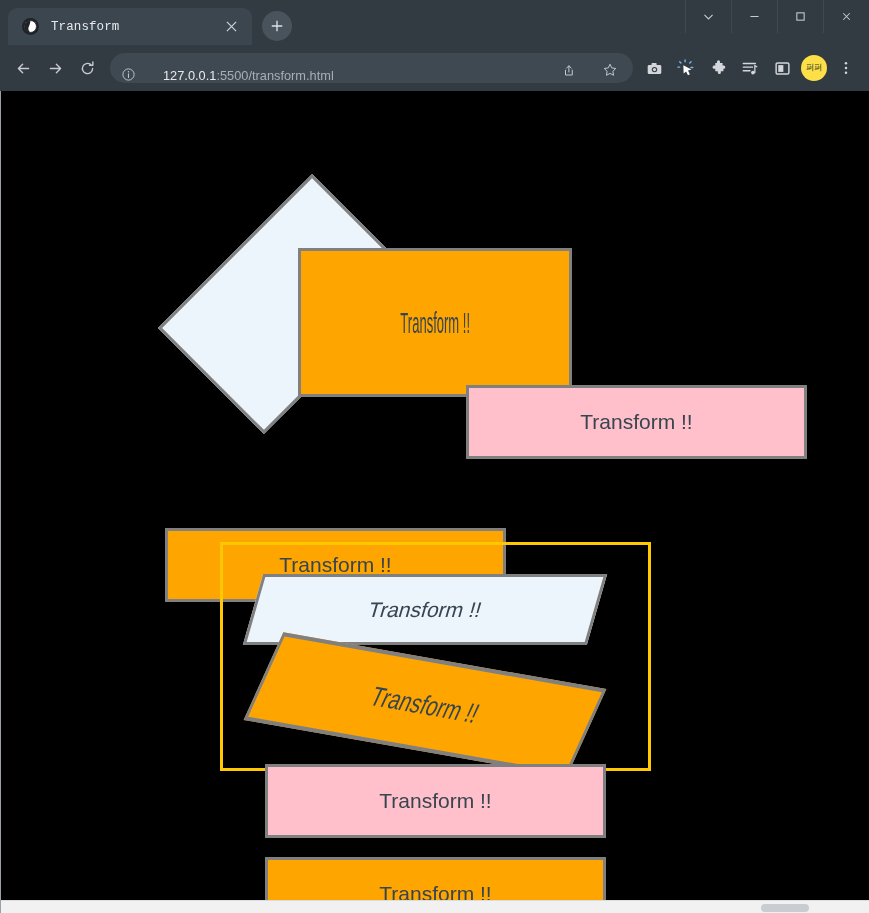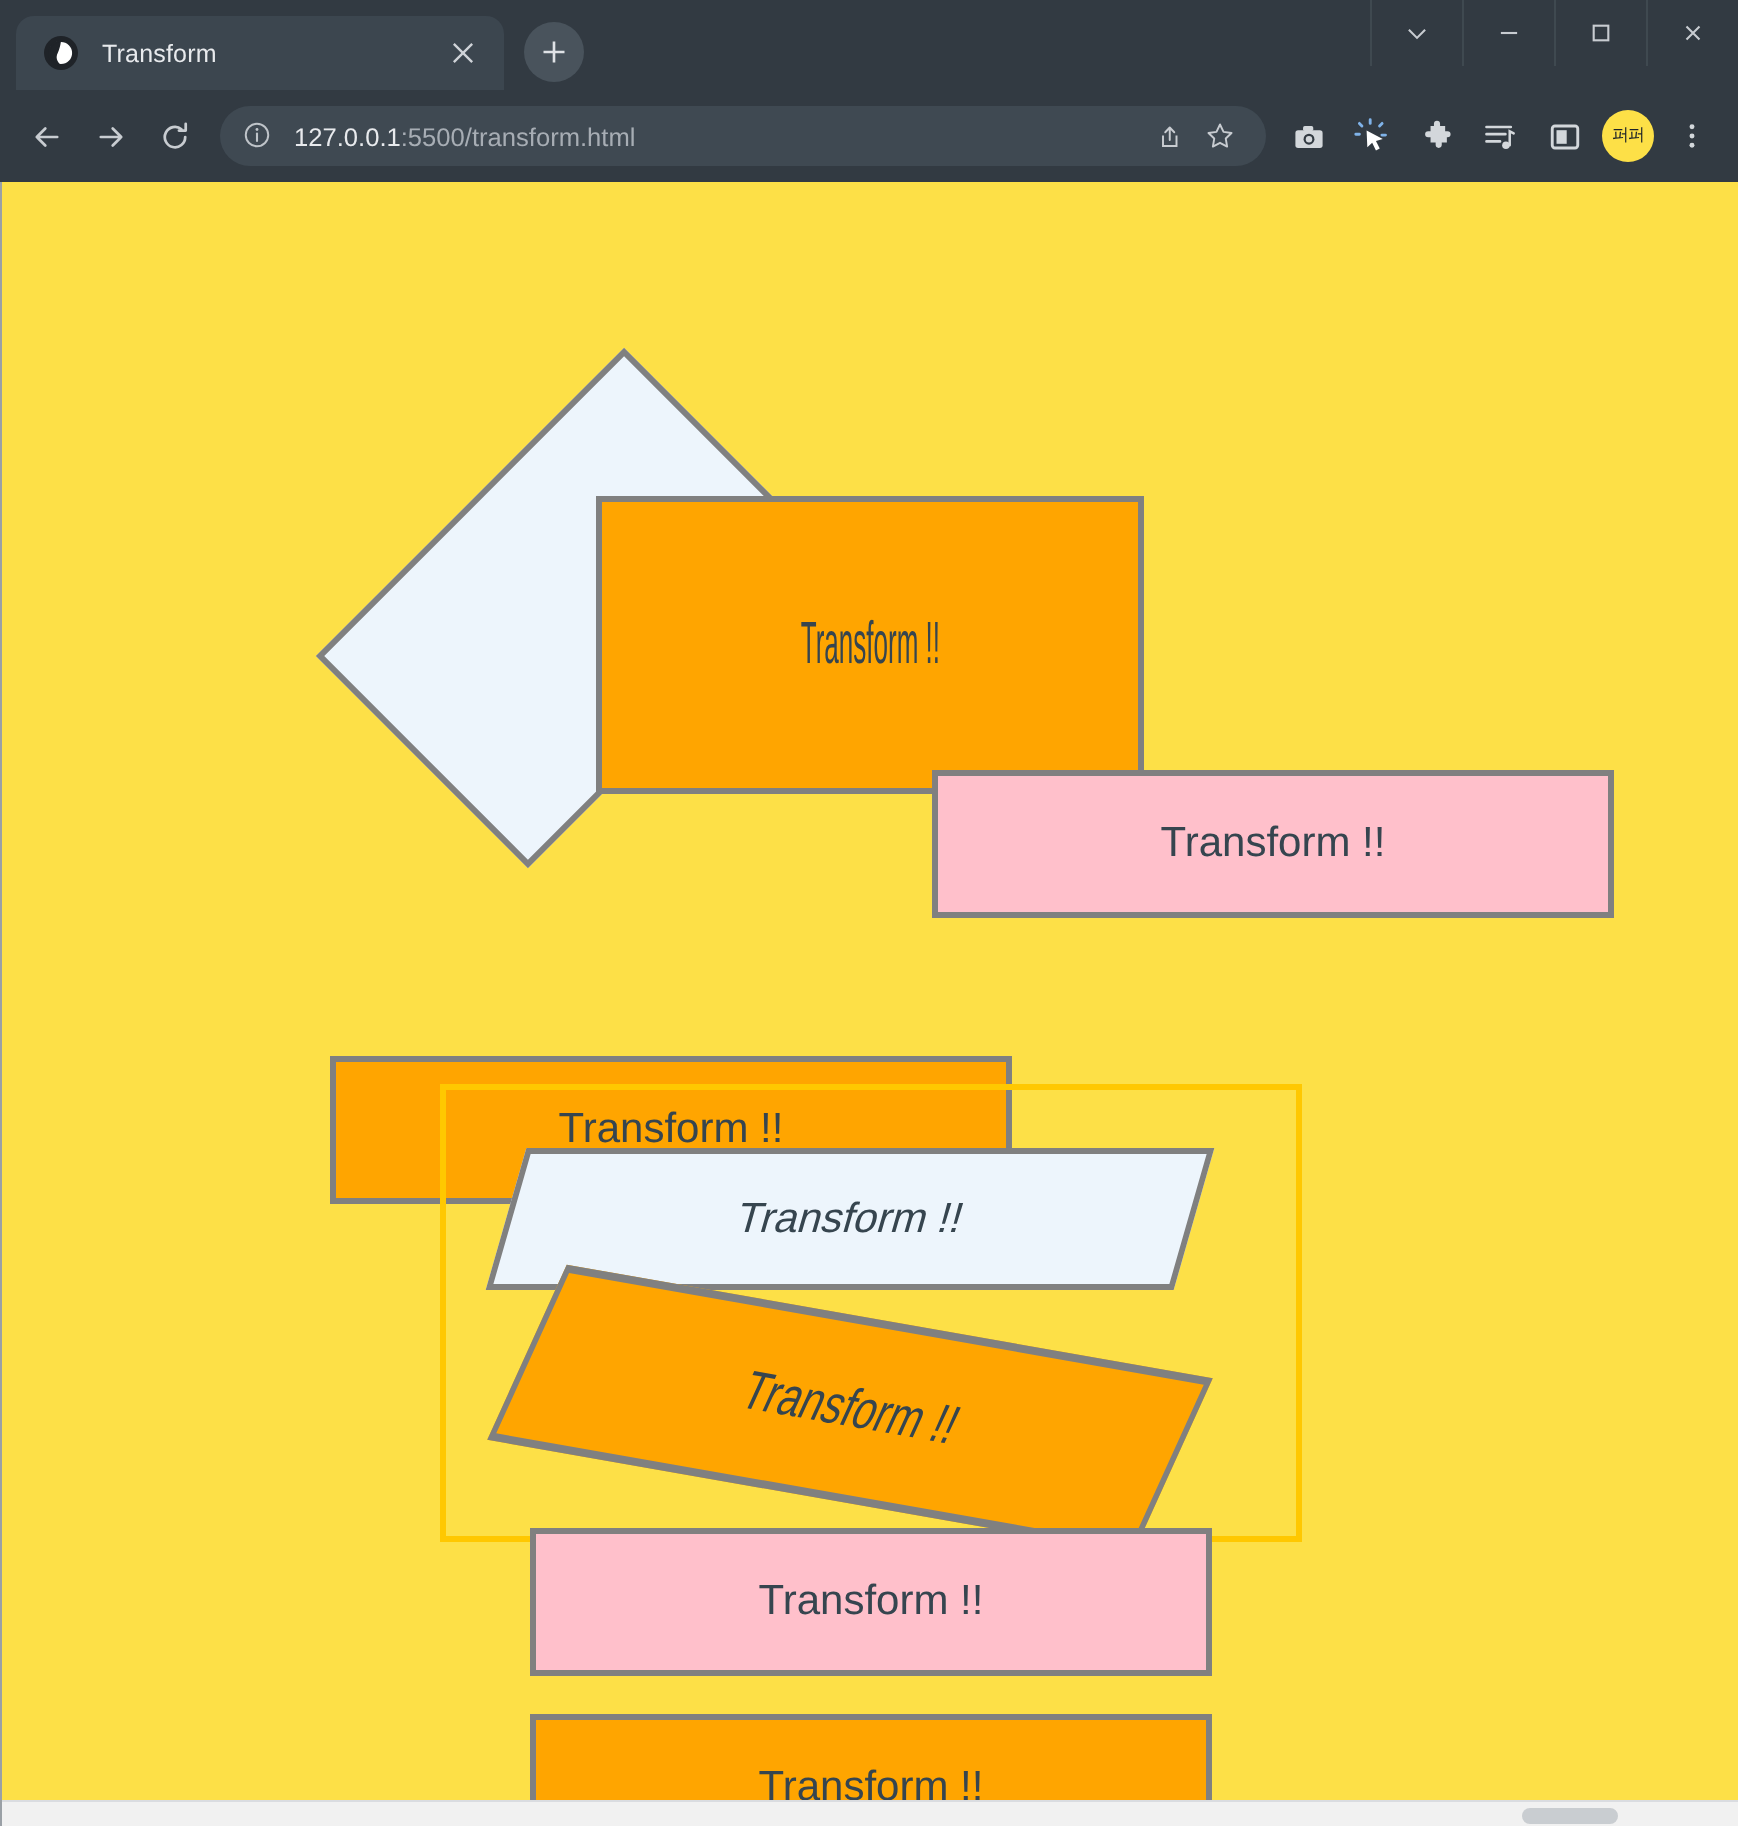--- a/index.html
+++ b/index.html
@@ -27,20 +27,21 @@
   }
 
   
   .tab-strip {
     height: 45px;
     background: #323a42;
     display: flex;
     align-items: flex-end;
     position: relative;
     padding-left: 8px;
+    font-family: Liberation Mono, monospace;
   }
 
   .tab {
     width: 244px;
     height: 37px;
     background: #3c464f;
     border-radius: 9px 9px 0 0;
     display: flex;
     align-items: center;
     padding: 0 10px 0 14px;
@@ -134,24 +135,25 @@
     flex: 0 0 auto;
   }
   .nav-btn.reload { margin-right: 6px; }
 
   .omnibox {
     flex: 1 1 auto;
     height: 30px;
     background: #3f4952;
     border-radius: 15px;
     display: flex;
-    align-items: center;
+    align-items: flex-end;
     padding: 0 10px 0 11px;
     margin-right: 4px;
     min-width: 0;
+    gap: 16px;
   }
 
   .omni-info {
     width: 16px;
     height: 16px;
     flex: 0 0 auto;
     margin-right: 10px;
     color: #bfc4c9;
   }
 
@@ -205,21 +207,21 @@
     flex: 1 1 auto;
     background: #ffffff;
     position: relative;
     overflow: hidden;
     border-left: 1px solid #9aa0a6;
   }
 
   .page {
     position: absolute;
     inset: 0;
-    background: #fde047;
+    background: #000000;
   }
 
   
   .tbox {
     position: absolute;
     border: 3px solid #808080;
     display: flex;
     align-items: center;
     justify-content: center;
     font-size: 21px;

